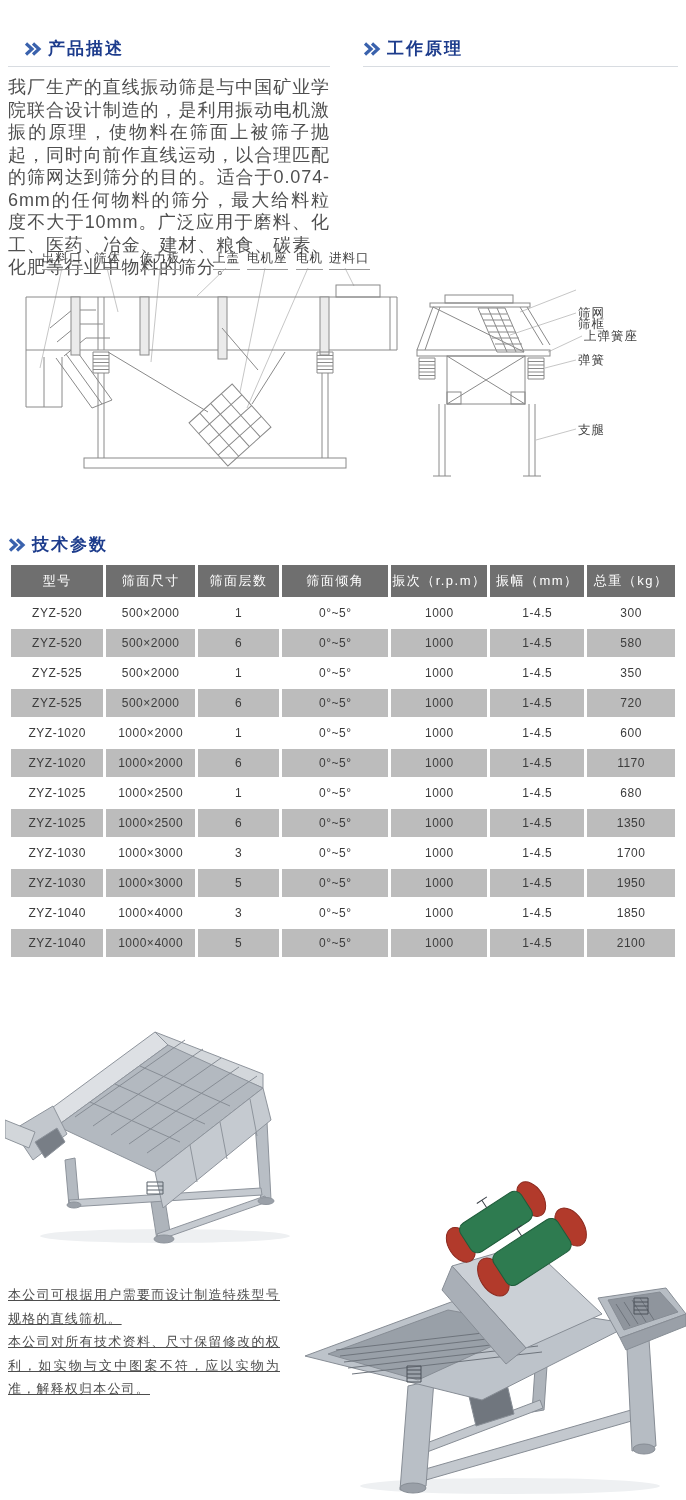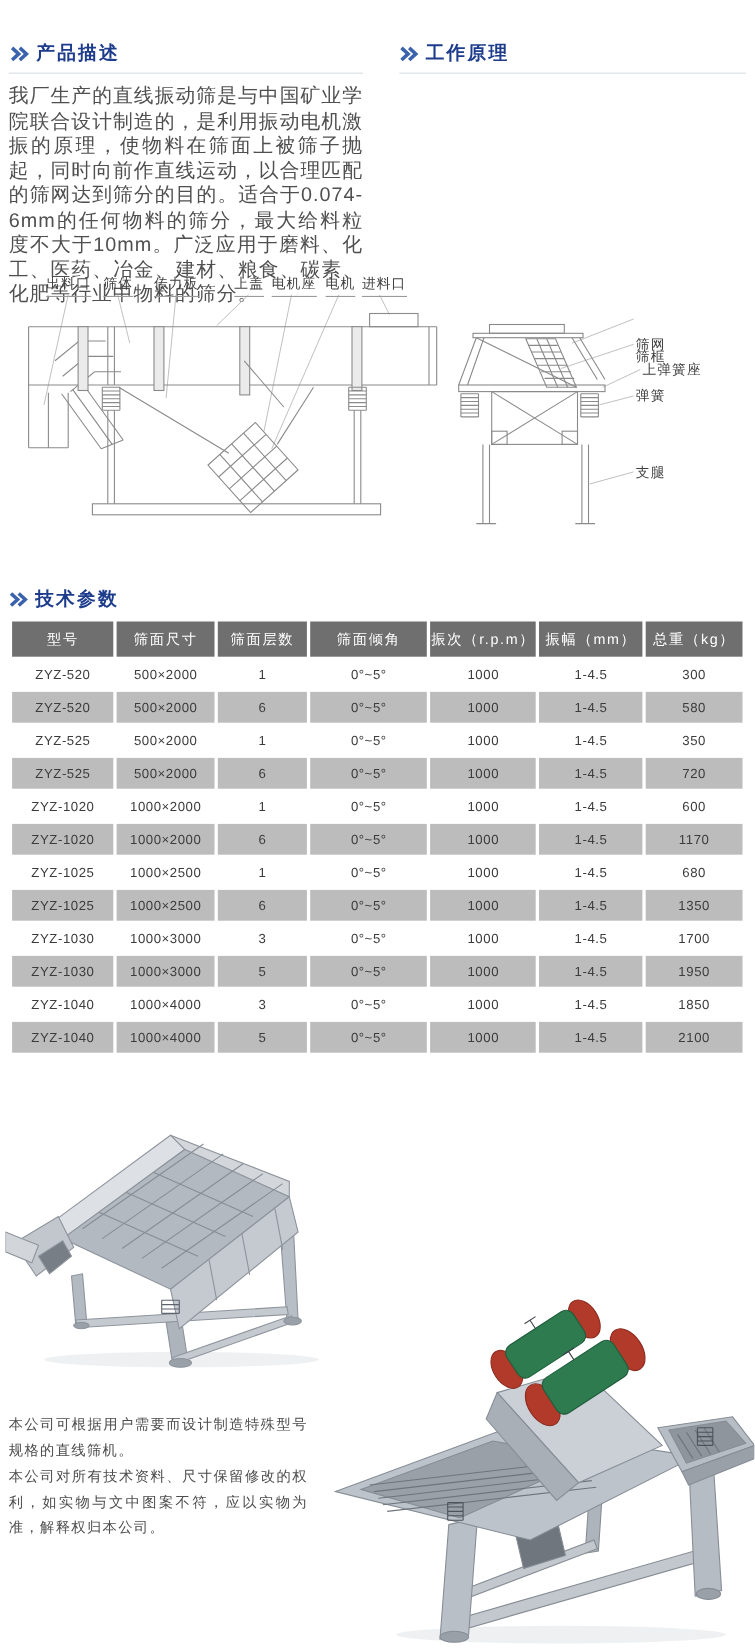--- a/index.html
+++ b/index.html
@@ -32,29 +32,29 @@
   .tech-table{position:absolute;left:8px;top:563px;width:670px;border-collapse:separate;
     border-spacing:3px 2px;table-layout:fixed;}
   .tech-table th{background:var(--table-header-bg,#6f6f6f);color:var(--table-header-text,#fff);
     font-weight:normal;font-size:13px;height:32px;letter-spacing:1.5px;text-align:center;}
   .tech-table td{background:#ffffff;color:var(--table-text,#3c3c3c);font-size:12px;height:28px;
     text-align:center;letter-spacing:0.5px;}
   .tech-table tr.alt td{background:var(--table-row-alt-bg,#bcbcbc);}
 
   .photo{position:absolute;}
   .footer-note{position:absolute;left:8px;top:1283px;width:272px;font-size:13px;line-height:23.5px;
-    color:#4d4d4d;text-align:justify;letter-spacing:1.2px;}
+    color:#4d4d4d;text-align:justify;letter-spacing:1.2px;text-decoration:underline;}
   .footer-note p{margin:0;}
 </style>
 </head>
 <body>
 
 <div class="page">
 
-  <div class="sec-title" style="left:9px;top:37px;">
+  <div class="sec-title" style="left:24px;top:37px;">
     <span class="chev">
       <svg width="19" height="14" viewBox="0 0 19 14">
           <path d="M2,1.5 L8,7 L2,12.5 M9,1.5 L15,7 L9,12.5" fill="none" stroke="#3a62ad" stroke-width="3.2"></path>
         </svg>
     </span>
     <span>产品描述</span>
   </div>
   <div class="sec-title" style="left:363px;top:37px;">
     <span class="chev">
       <svg width="19" height="14" viewBox="0 0 19 14">

